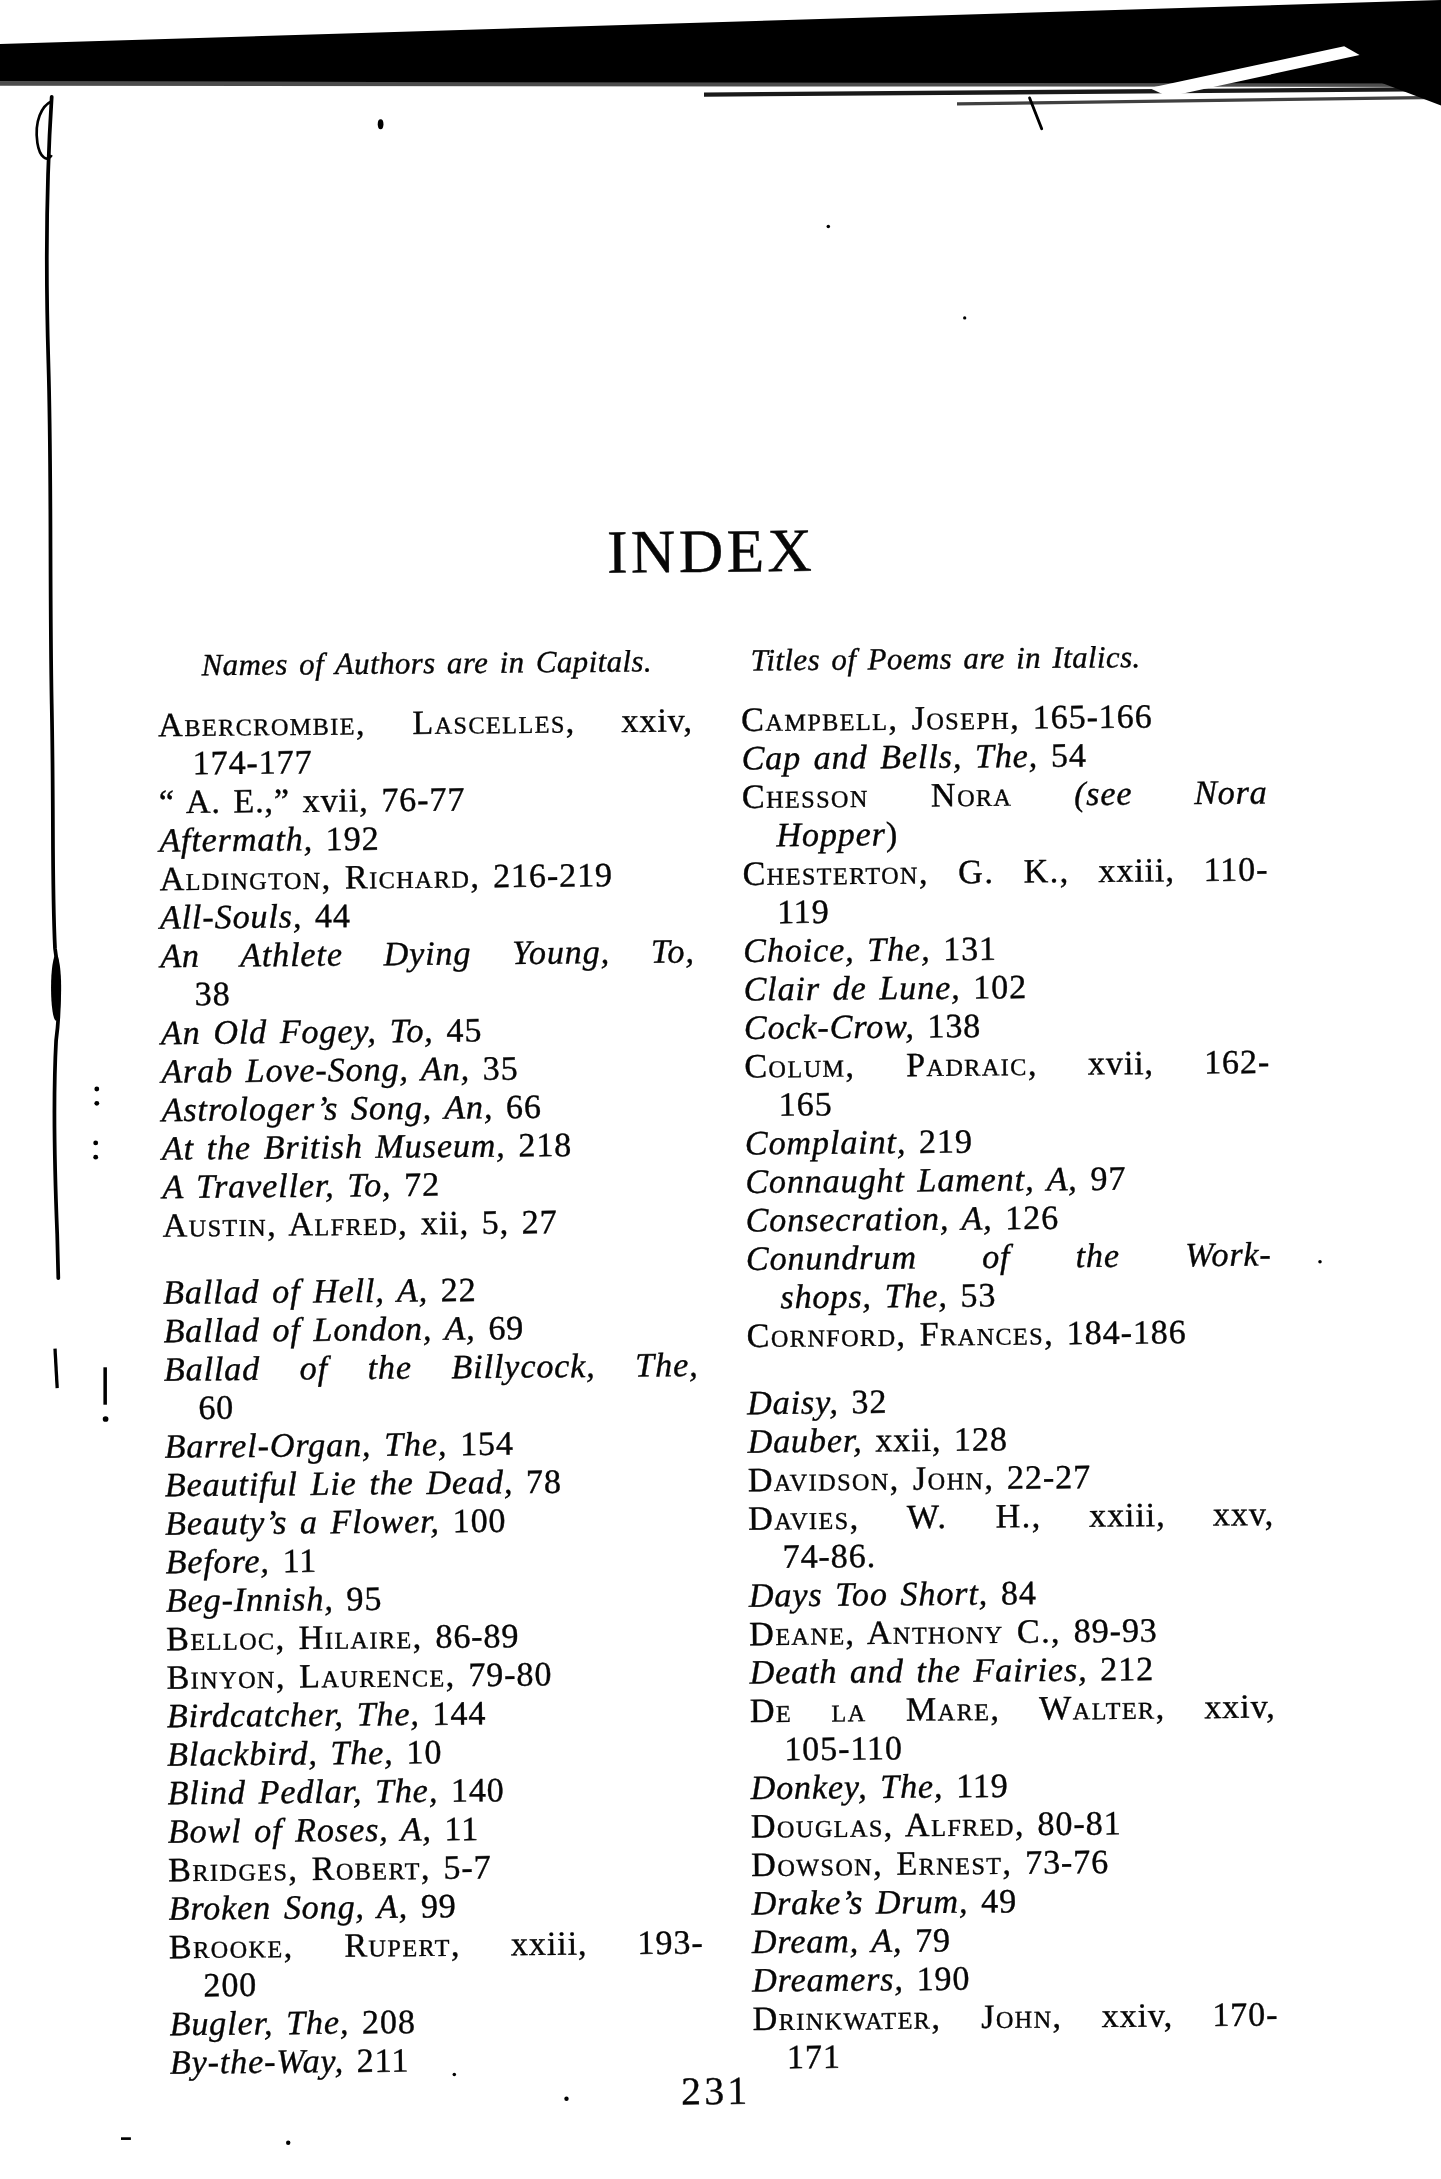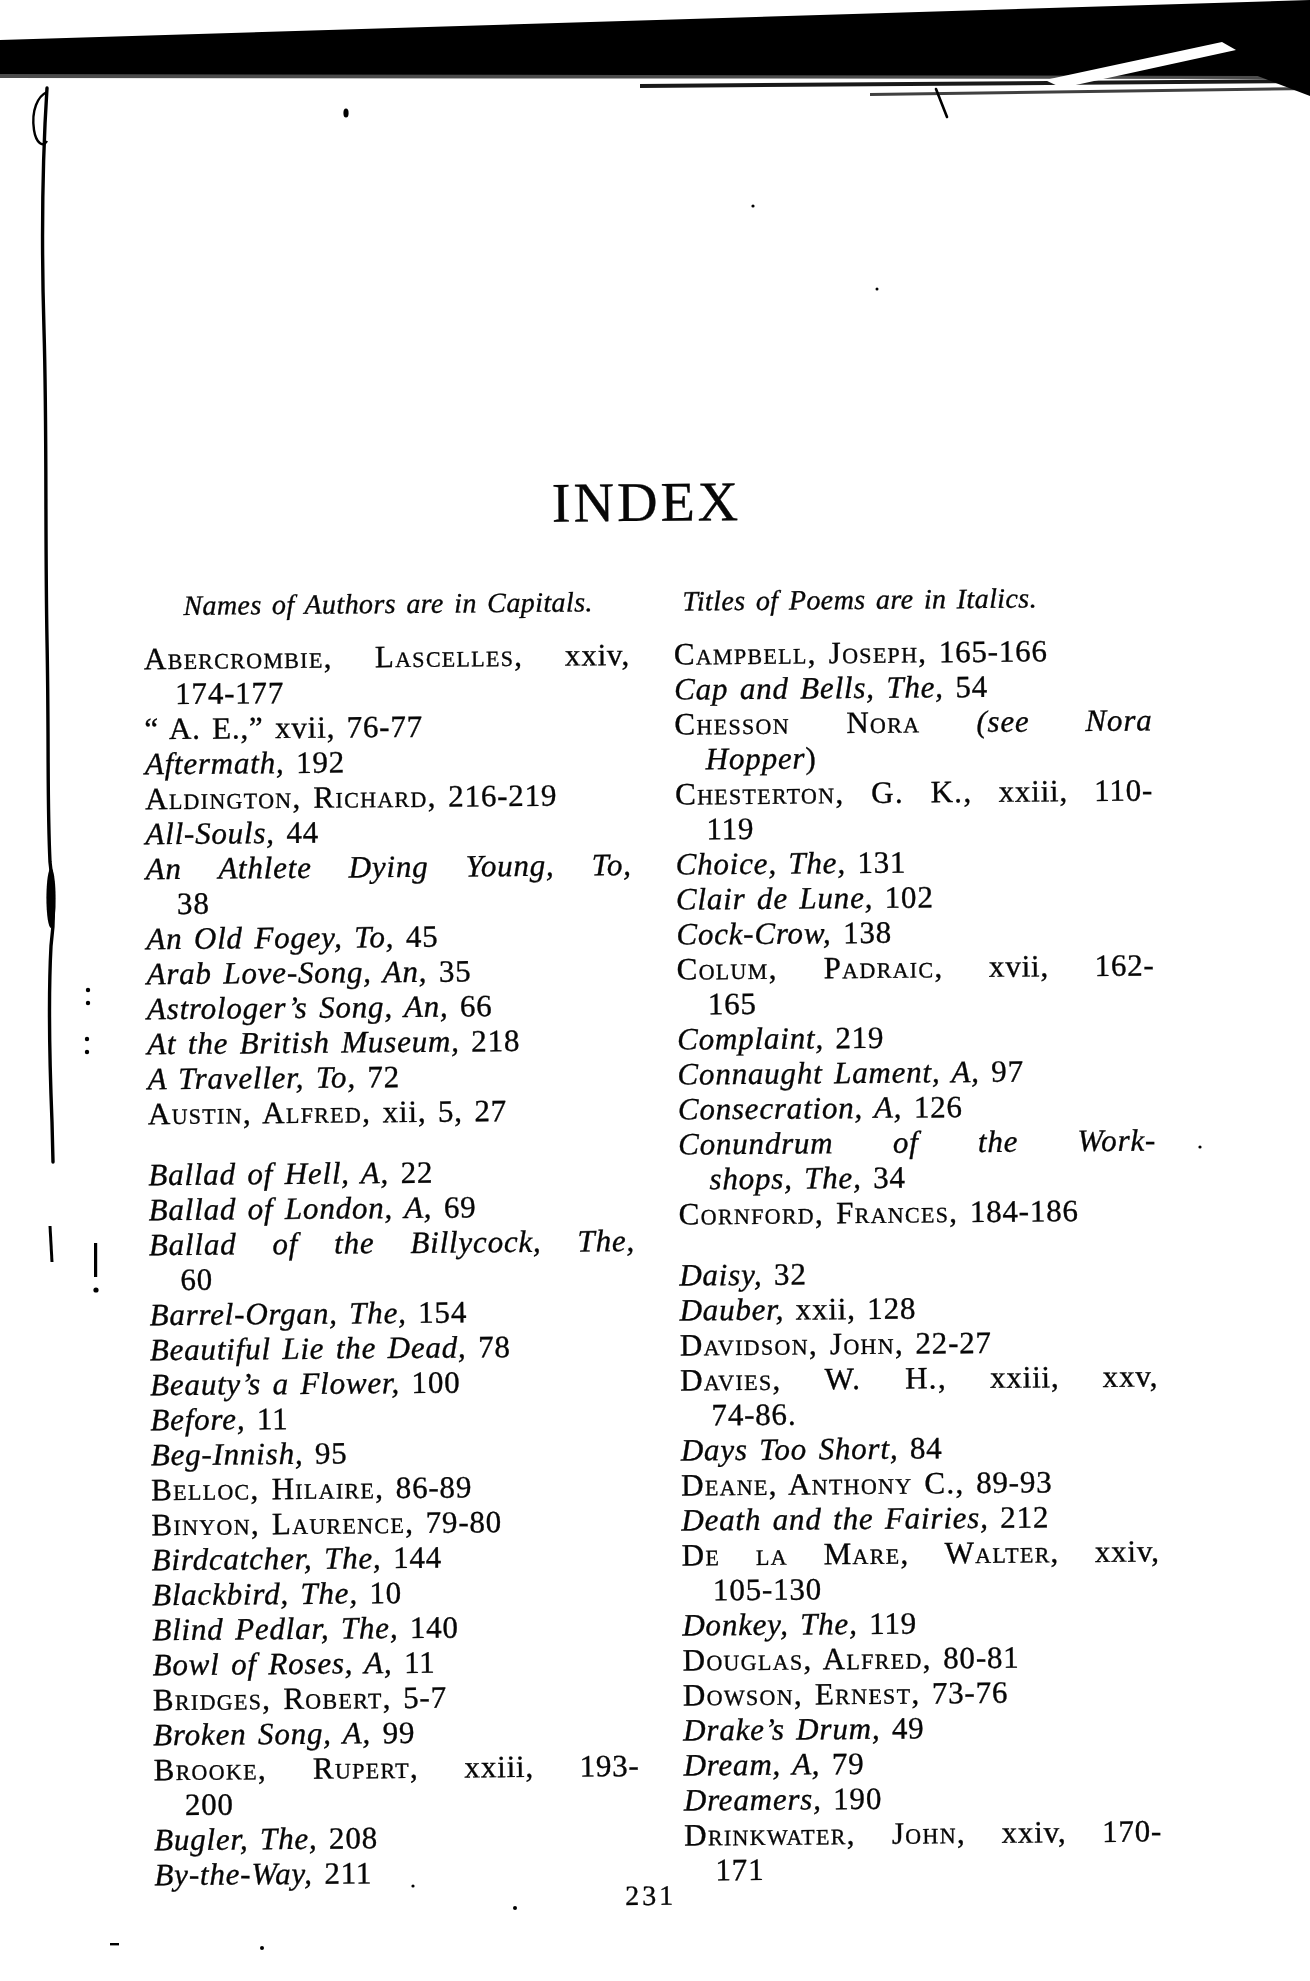--- a/index.html
+++ b/index.html
@@ -21,21 +21,21 @@
     letter-spacing:.8px;word-spacing:3px;}
   #col-left{left:146px;width:486px;}
   #col-right{left:676px;width:478px;}
   .line{height:35px;white-space:nowrap;}
   .line.just{white-space:normal;text-align:justify;text-align-last:justify;text-justify:inter-word;}
   .line.cont{padding-left:31px;}
   .line.gap{margin-top:26px;}
   .sc{font-variant:small-caps;letter-spacing:1.3px;}
   .it{font-style:italic;}
   #page-number{position:absolute;left:642px;top:1882px;transform:translateX(-50%);
-    font-size:28px;letter-spacing:3px;}
+    font-size:36px;letter-spacing:3px;}
 </style>
 </head>
 <body>
 
 <svg id="artifacts" width="1310" height="1981" viewBox="0 0 1310 1981" xmlns="http://www.w3.org/2000/svg">
 
   <polygon points="0,40 1310,0 1310,76 0,74" fill="#000"></polygon>
   <polygon points="0,74 1310,74 1310,79 0,78" fill="#000" opacity="0.7"></polygon>
   <polygon points="640,84 1310,79 1310,83 640,88" fill="#000" opacity="0.9"></polygon>
   <polygon points="870,93 1310,87 1310,90 870,96" fill="#000" opacity="0.75"></polygon>
@@ -116,32 +116,32 @@
       <div class="line cont"><span class="ro">119</span></div>
       <div class="line"><span class="it">Choice, The,</span><span class="ro"> 131</span></div>
       <div class="line"><span class="it">Clair de Lune,</span><span class="ro"> 102</span></div>
       <div class="line"><span class="it">Cock-Crow,</span><span class="ro"> 138</span></div>
       <div class="line just"><span class="sc">Colum, Padraic,</span><span class="ro"> xvii, 162-</span></div>
       <div class="line cont"><span class="ro">165</span></div>
       <div class="line"><span class="it">Complaint,</span><span class="ro"> 219</span></div>
       <div class="line"><span class="it">Connaught Lament, A,</span><span class="ro"> 97</span></div>
       <div class="line"><span class="it">Consecration, A,</span><span class="ro"> 126</span></div>
       <div class="line just"><span class="it">Conundrum of the Work-</span></div>
-      <div class="line cont"><span class="it">shops, The,</span><span class="ro"> 34</span></div>
+      <div class="line cont"><span class="it">shops, The,</span><span class="ro"> 53</span></div>
       <div class="line"><span class="sc">Cornford, Frances,</span><span class="ro"> 184-186</span></div>
       <div class="line gap"><span class="it">Daisy,</span><span class="ro"> 32</span></div>
       <div class="line"><span class="it">Dauber,</span><span class="ro"> xxii, 128</span></div>
       <div class="line"><span class="sc">Davidson, John,</span><span class="ro"> 22-27</span></div>
       <div class="line just"><span class="sc">Davies, W. H.,</span><span class="ro"> xxiii, xxv,</span></div>
       <div class="line cont"><span class="ro">74-86.</span></div>
       <div class="line"><span class="it">Days Too Short,</span><span class="ro"> 84</span></div>
       <div class="line"><span class="sc">Deane, Anthony C.,</span><span class="ro"> 89-93</span></div>
       <div class="line"><span class="it">Death and the Fairies,</span><span class="ro"> 212</span></div>
       <div class="line just"><span class="sc">De la Mare, Walter,</span><span class="ro"> xxiv,</span></div>
-      <div class="line cont"><span class="ro">105-130</span></div>
+      <div class="line cont"><span class="ro">105-110</span></div>
       <div class="line"><span class="it">Donkey, The,</span><span class="ro"> 119</span></div>
       <div class="line"><span class="sc">Douglas, Alfred,</span><span class="ro"> 80-81</span></div>
       <div class="line"><span class="sc">Dowson, Ernest,</span><span class="ro"> 73-76</span></div>
       <div class="line"><span class="it">Drake’s Drum,</span><span class="ro"> 49</span></div>
       <div class="line"><span class="it">Dream, A,</span><span class="ro"> 79</span></div>
       <div class="line"><span class="it">Dreamers,</span><span class="ro"> 190</span></div>
       <div class="line just"><span class="sc">Drinkwater, John,</span><span class="ro"> xxiv, 170-</span></div>
       <div class="line cont"><span class="ro">171</span></div>
     </div>
   <div id="page-number">231</div>

